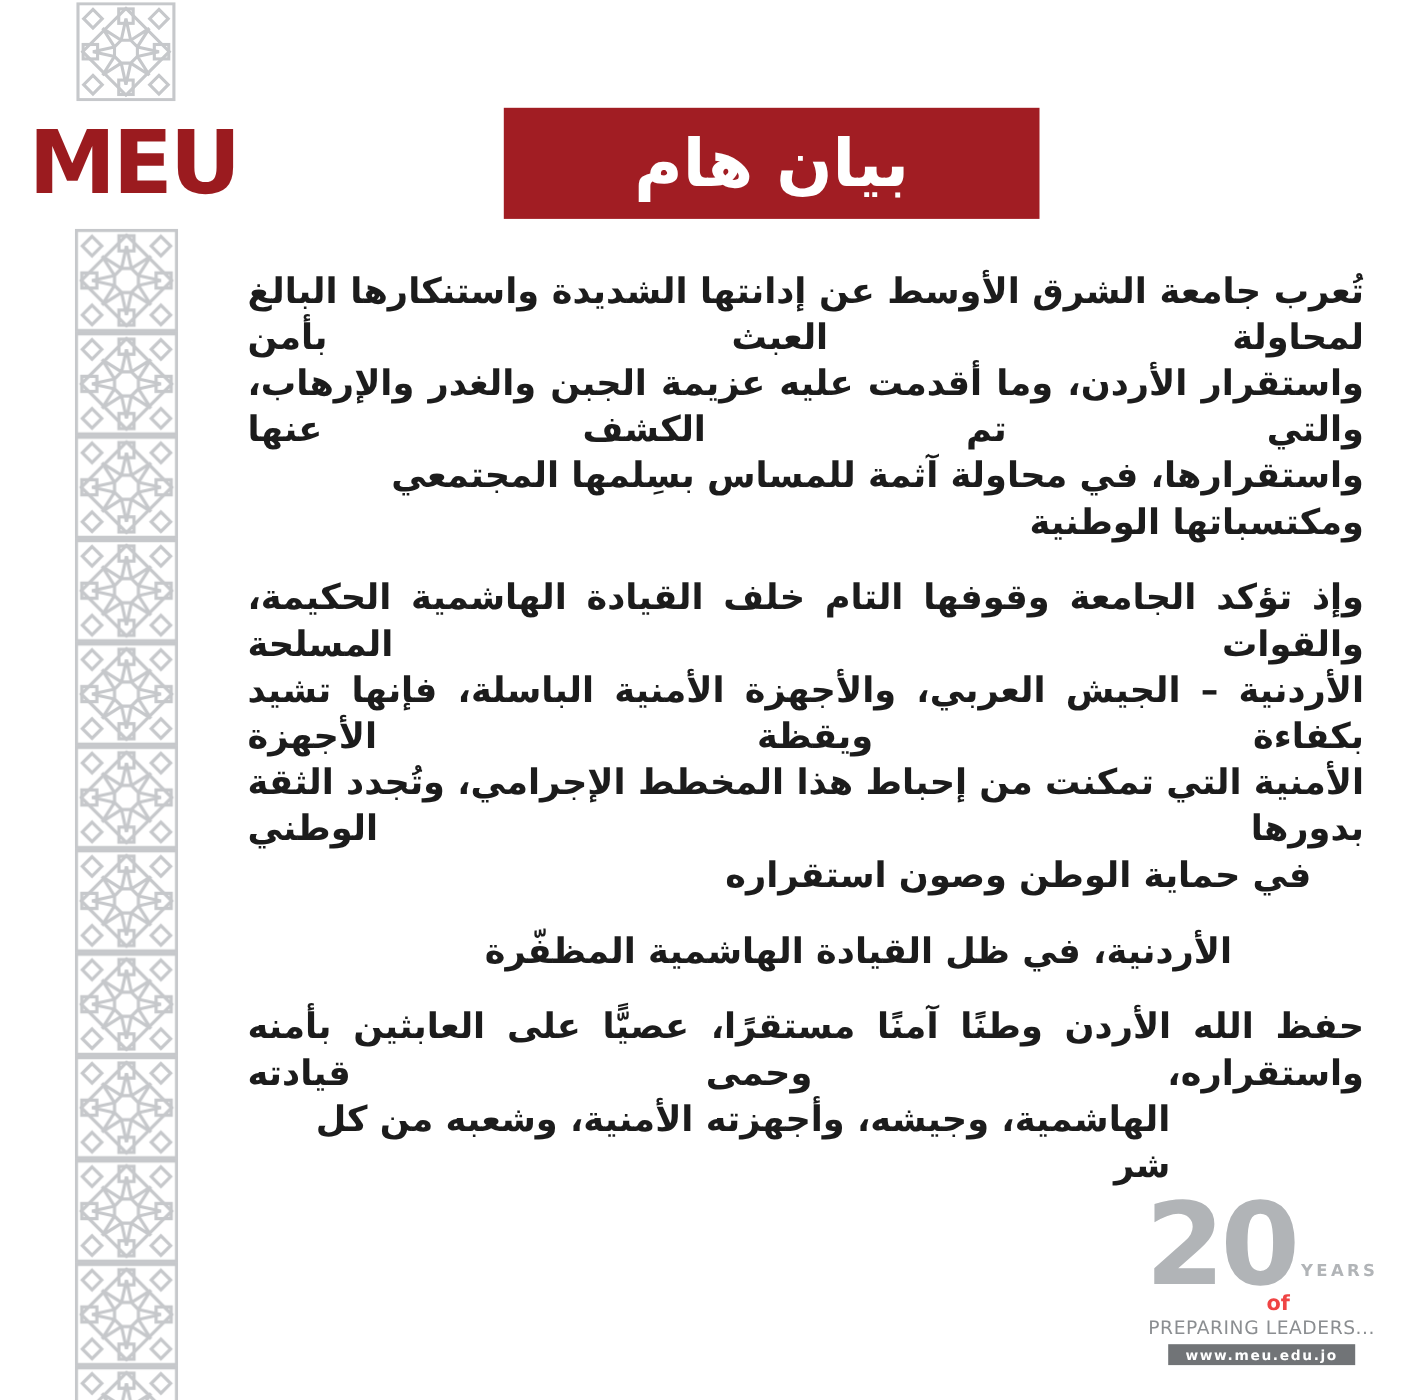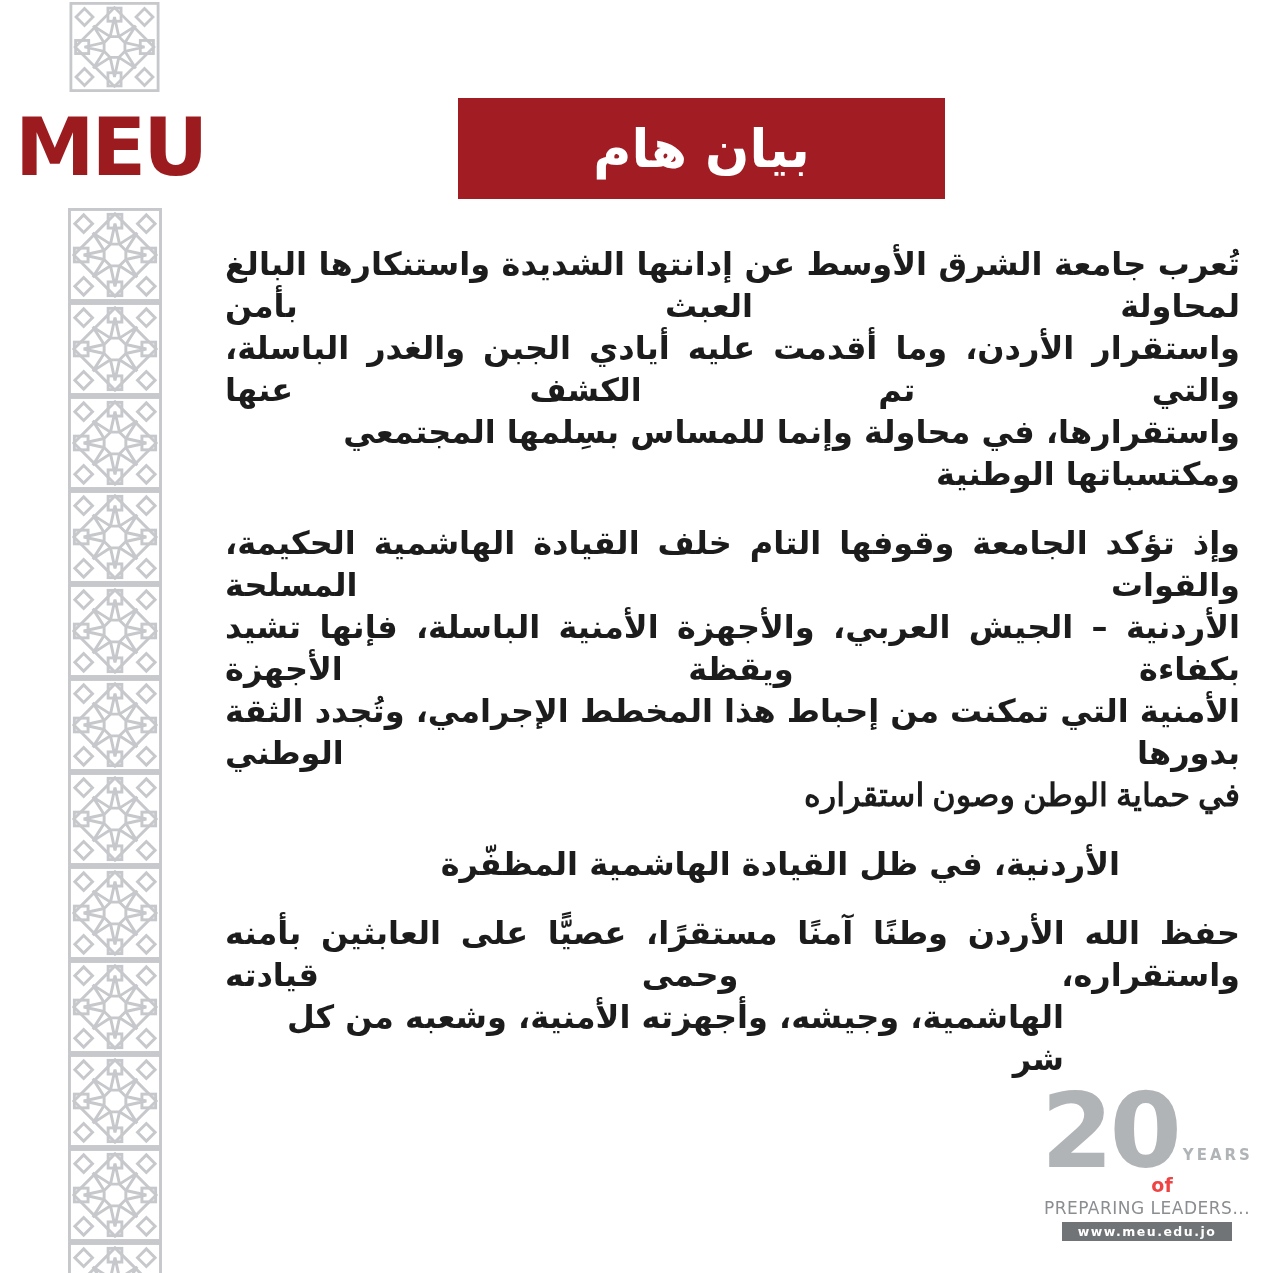--- a/index.html
+++ b/index.html
@@ -4,42 +4,42 @@
 <style>
   html,body{margin:0;padding:0;background:#ffffff;}
   body{
     width:1280px;height:1273px;position:relative;overflow:hidden;
     font-family:"DejaVu Sans",sans-serif;
   }
   
   .pattern-top{position:absolute;left:68px;top:2px;width:93px;height:90px;}
   .pattern-strip{position:absolute;left:68px;top:208px;width:94px;height:1065px;}
   .meu-logo{
-    position:absolute;left:15px;top:100px;width:180px;height:96px;
+    position:absolute;left:26px;top:100px;width:180px;height:96px;
     font-weight:bold;font-size:80px;line-height:96px;letter-spacing:-3px;
     color:#9B1B1F;text-align:center;
   }
   
   .banner{
     position:absolute;left:458px;top:98px;width:487px;height:101px;
     background:#A11D23;color:#ffffff;
     display:flex;align-items:center;justify-content:center;
-    font-size:52px;font-weight:bold;direction:rtl;
+    font-size:60px;font-weight:bold;direction:rtl;
   }
   
   .statement{
     position:absolute;right:40px;left:225px;top:243px;
     direction:rtl;color:#1c1c1c;font-weight:bold;
     font-size:32px;line-height:42px;
   }
   .para{margin:0 0 27px 0;}
   .line{display:block;}
   .stretch{text-align:justify;text-align-last:justify;}
   .endline{text-align:right;}
-  .end-p2{font-family:Liberation Serif, serif;}
+  .end-p2{margin-right:48px;}
   .end-p3{margin-right:120px;}
   .end-p4{margin-right:176px;}
   
   .anniv{
     position:absolute;right:28px;bottom:32px;width:210px;
     display:flex;flex-direction:column;align-items:center;
   }
   .anniv-row{display:flex;align-items:flex-end;justify-content:center;}
   .anniv-20{
     font-size:104px;font-weight:bold;line-height:0.78;color:#B1B4B7;letter-spacing:-4px;
@@ -105,22 +105,22 @@
   <rect x="0" y="0" width="94" height="100%" fill="url(#tile)"></rect>
 </svg>
 
 <div class="banner">
   <span>بيان هام</span>
 </div>
 
 <div class="statement">
   <div class="para">
     <span class="line stretch">تُعرب جامعة الشرق الأوسط عن إدانتها الشديدة واستنكارها البالغ لمحاولة العبث بأمن</span>
-    <span class="line stretch">واستقرار الأردن، وما أقدمت عليه أيادي الجبن والغدر الباسلة، والتي تم الكشف عنها</span>
-    <span class="line endline">واستقرارها، في محاولة وإنما للمساس بسِلمها المجتمعي ومكتسباتها الوطنية</span>
+    <span class="line stretch">واستقرار الأردن، وما أقدمت عليه عزيمة الجبن والغدر والإرهاب، والتي تم الكشف عنها</span>
+    <span class="line endline">واستقرارها، في محاولة آثمة للمساس بسِلمها المجتمعي ومكتسباتها الوطنية</span>
   </div>
   <div class="para">
     <span class="line stretch">وإذ تؤكد الجامعة وقوفها التام خلف القيادة الهاشمية الحكيمة، والقوات المسلحة</span>
     <span class="line stretch">الأردنية – الجيش العربي، والأجهزة الأمنية الباسلة، فإنها تشيد بكفاءة ويقظة الأجهزة</span>
     <span class="line stretch">الأمنية التي تمكنت من إحباط هذا المخطط الإجرامي، وتُجدد الثقة بدورها الوطني</span>
     <span class="line endline end-p2">في حماية الوطن وصون استقراره</span>
   </div>
   <div class="para">
     <span class="line endline end-p3">الأردنية، في ظل القيادة الهاشمية المظفّرة</span>
   </div>

